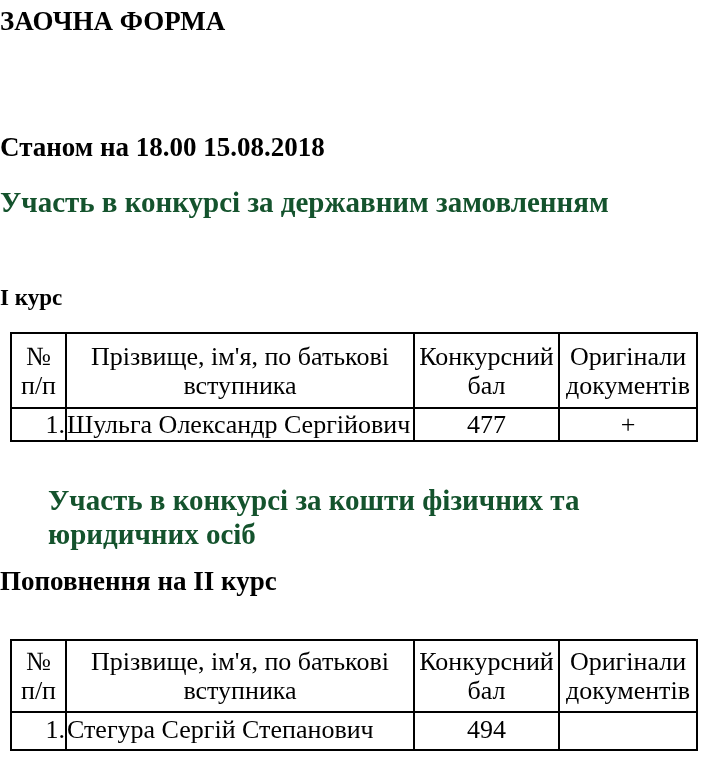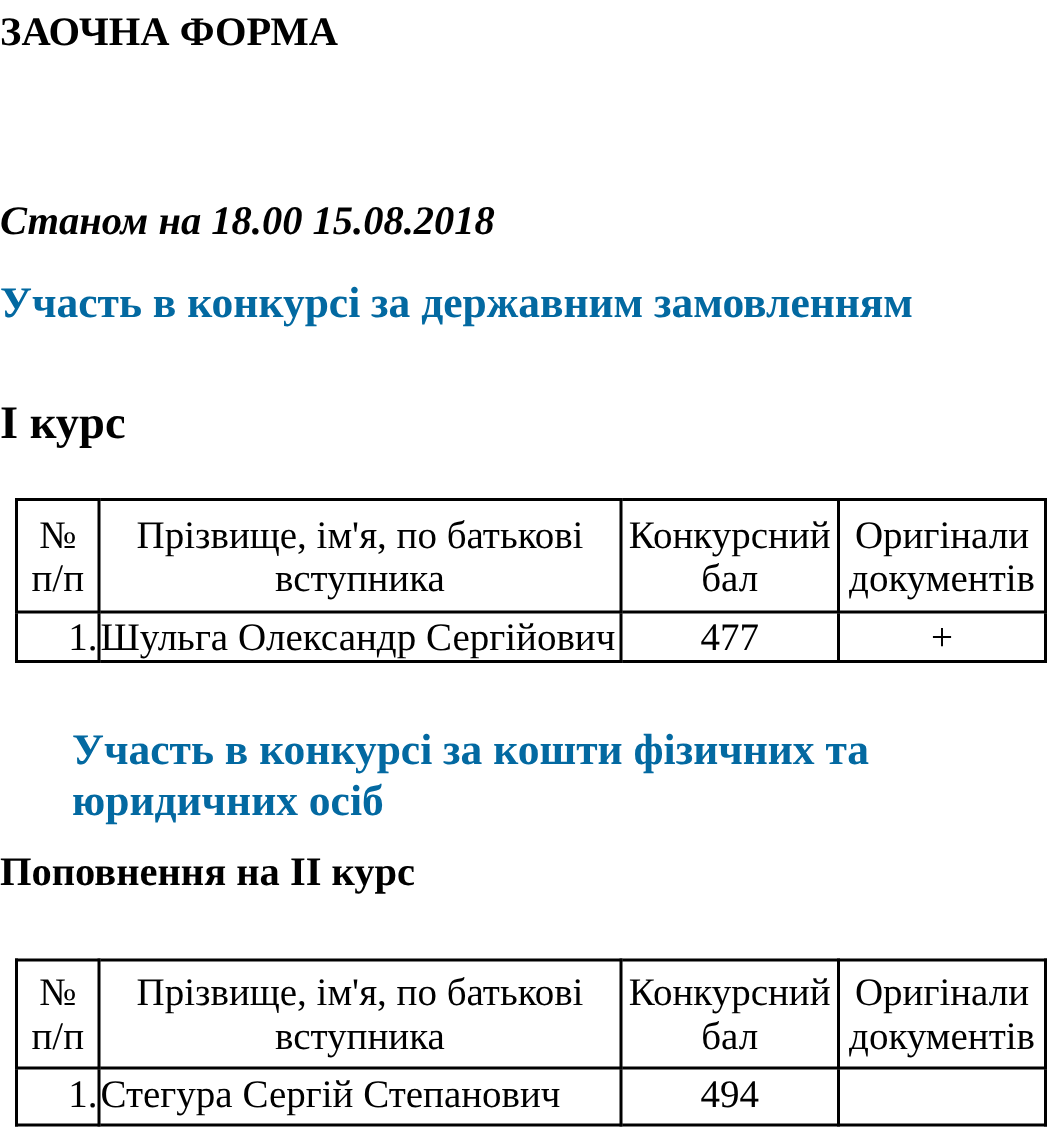--- a/index.html
+++ b/index.html
@@ -8,24 +8,24 @@
     background:#ffffff;
     font-family:"Liberation Serif","DejaVu Serif",serif;
     color:#000000;
     position:relative;
     overflow:hidden;
   }
   .abs{position:absolute;left:0;}
   .h{font-weight:bold;white-space:pre-wrap;}
   .title{top:6px;right:15px;font-size:27px;line-height:30px;}
   .subtitle{top:61px;right:110px;font-size:27px;line-height:29px;}
-  .dateline{top:132px;right:105px;font-size:27px;line-height:30px;font-style:italic;}
+  .dateline{top:132px;right:105px;font-size:27px;line-height:30px;}
   .red1{top:186px;right:50px;font-size:29px;line-height:33px;}
-  .red{color:#0369a1;}
-  .kurs1{top:267px;right:105px;font-size:31px;line-height:30px;}
+  .red{color:#14532d;}
+  .kurs1{top:283px;right:105px;font-size:23px;line-height:30px;}
   .red2{top:483px;right:120px;font-size:29px;line-height:34px;padding-left:48px;}
   .pop{top:566px;right:70px;font-size:27px;line-height:30px;}
 
   table.res{
     position:absolute;left:10px;width:686px;
     border-collapse:collapse;table-layout:fixed;
     font-size:26px;
   }
   .t1{top:332px;}
   .t2{top:639px;}

